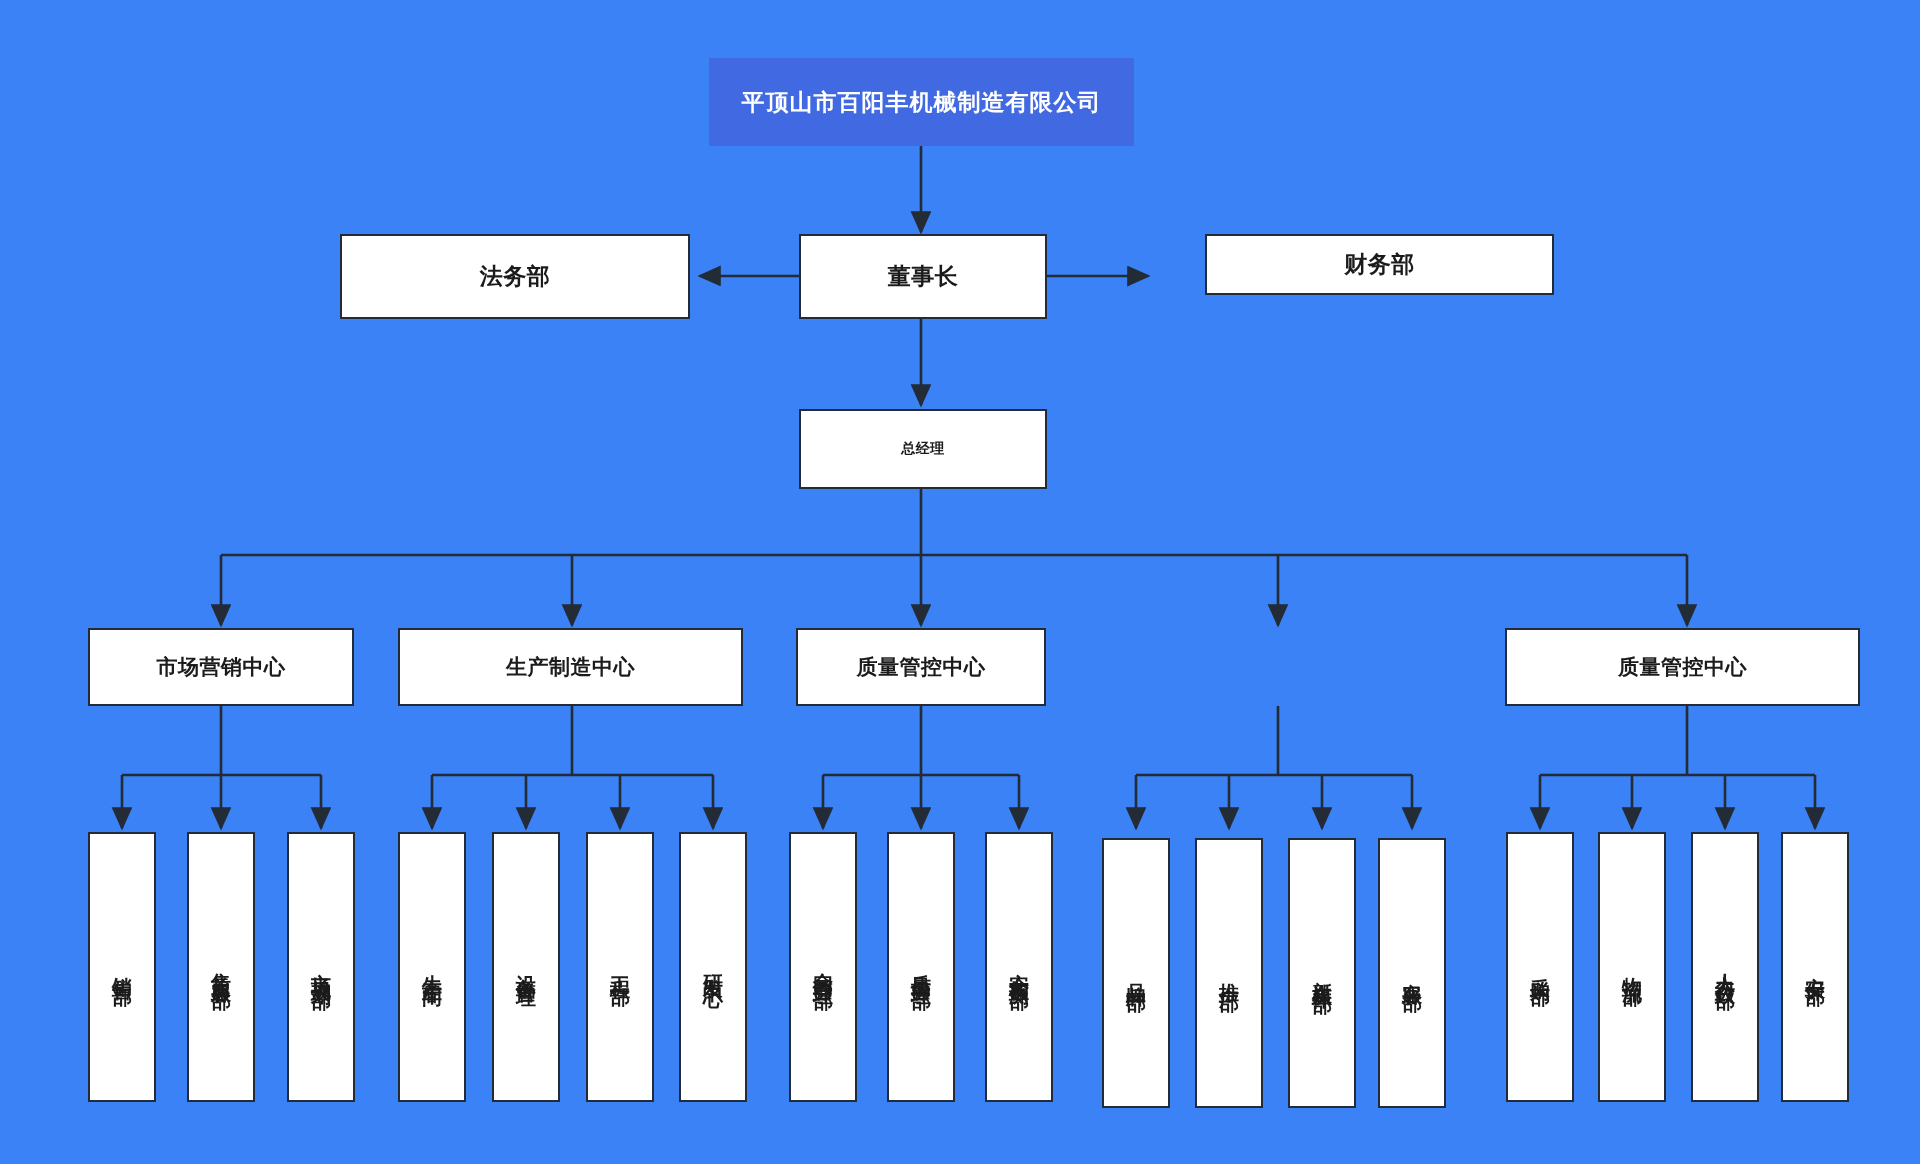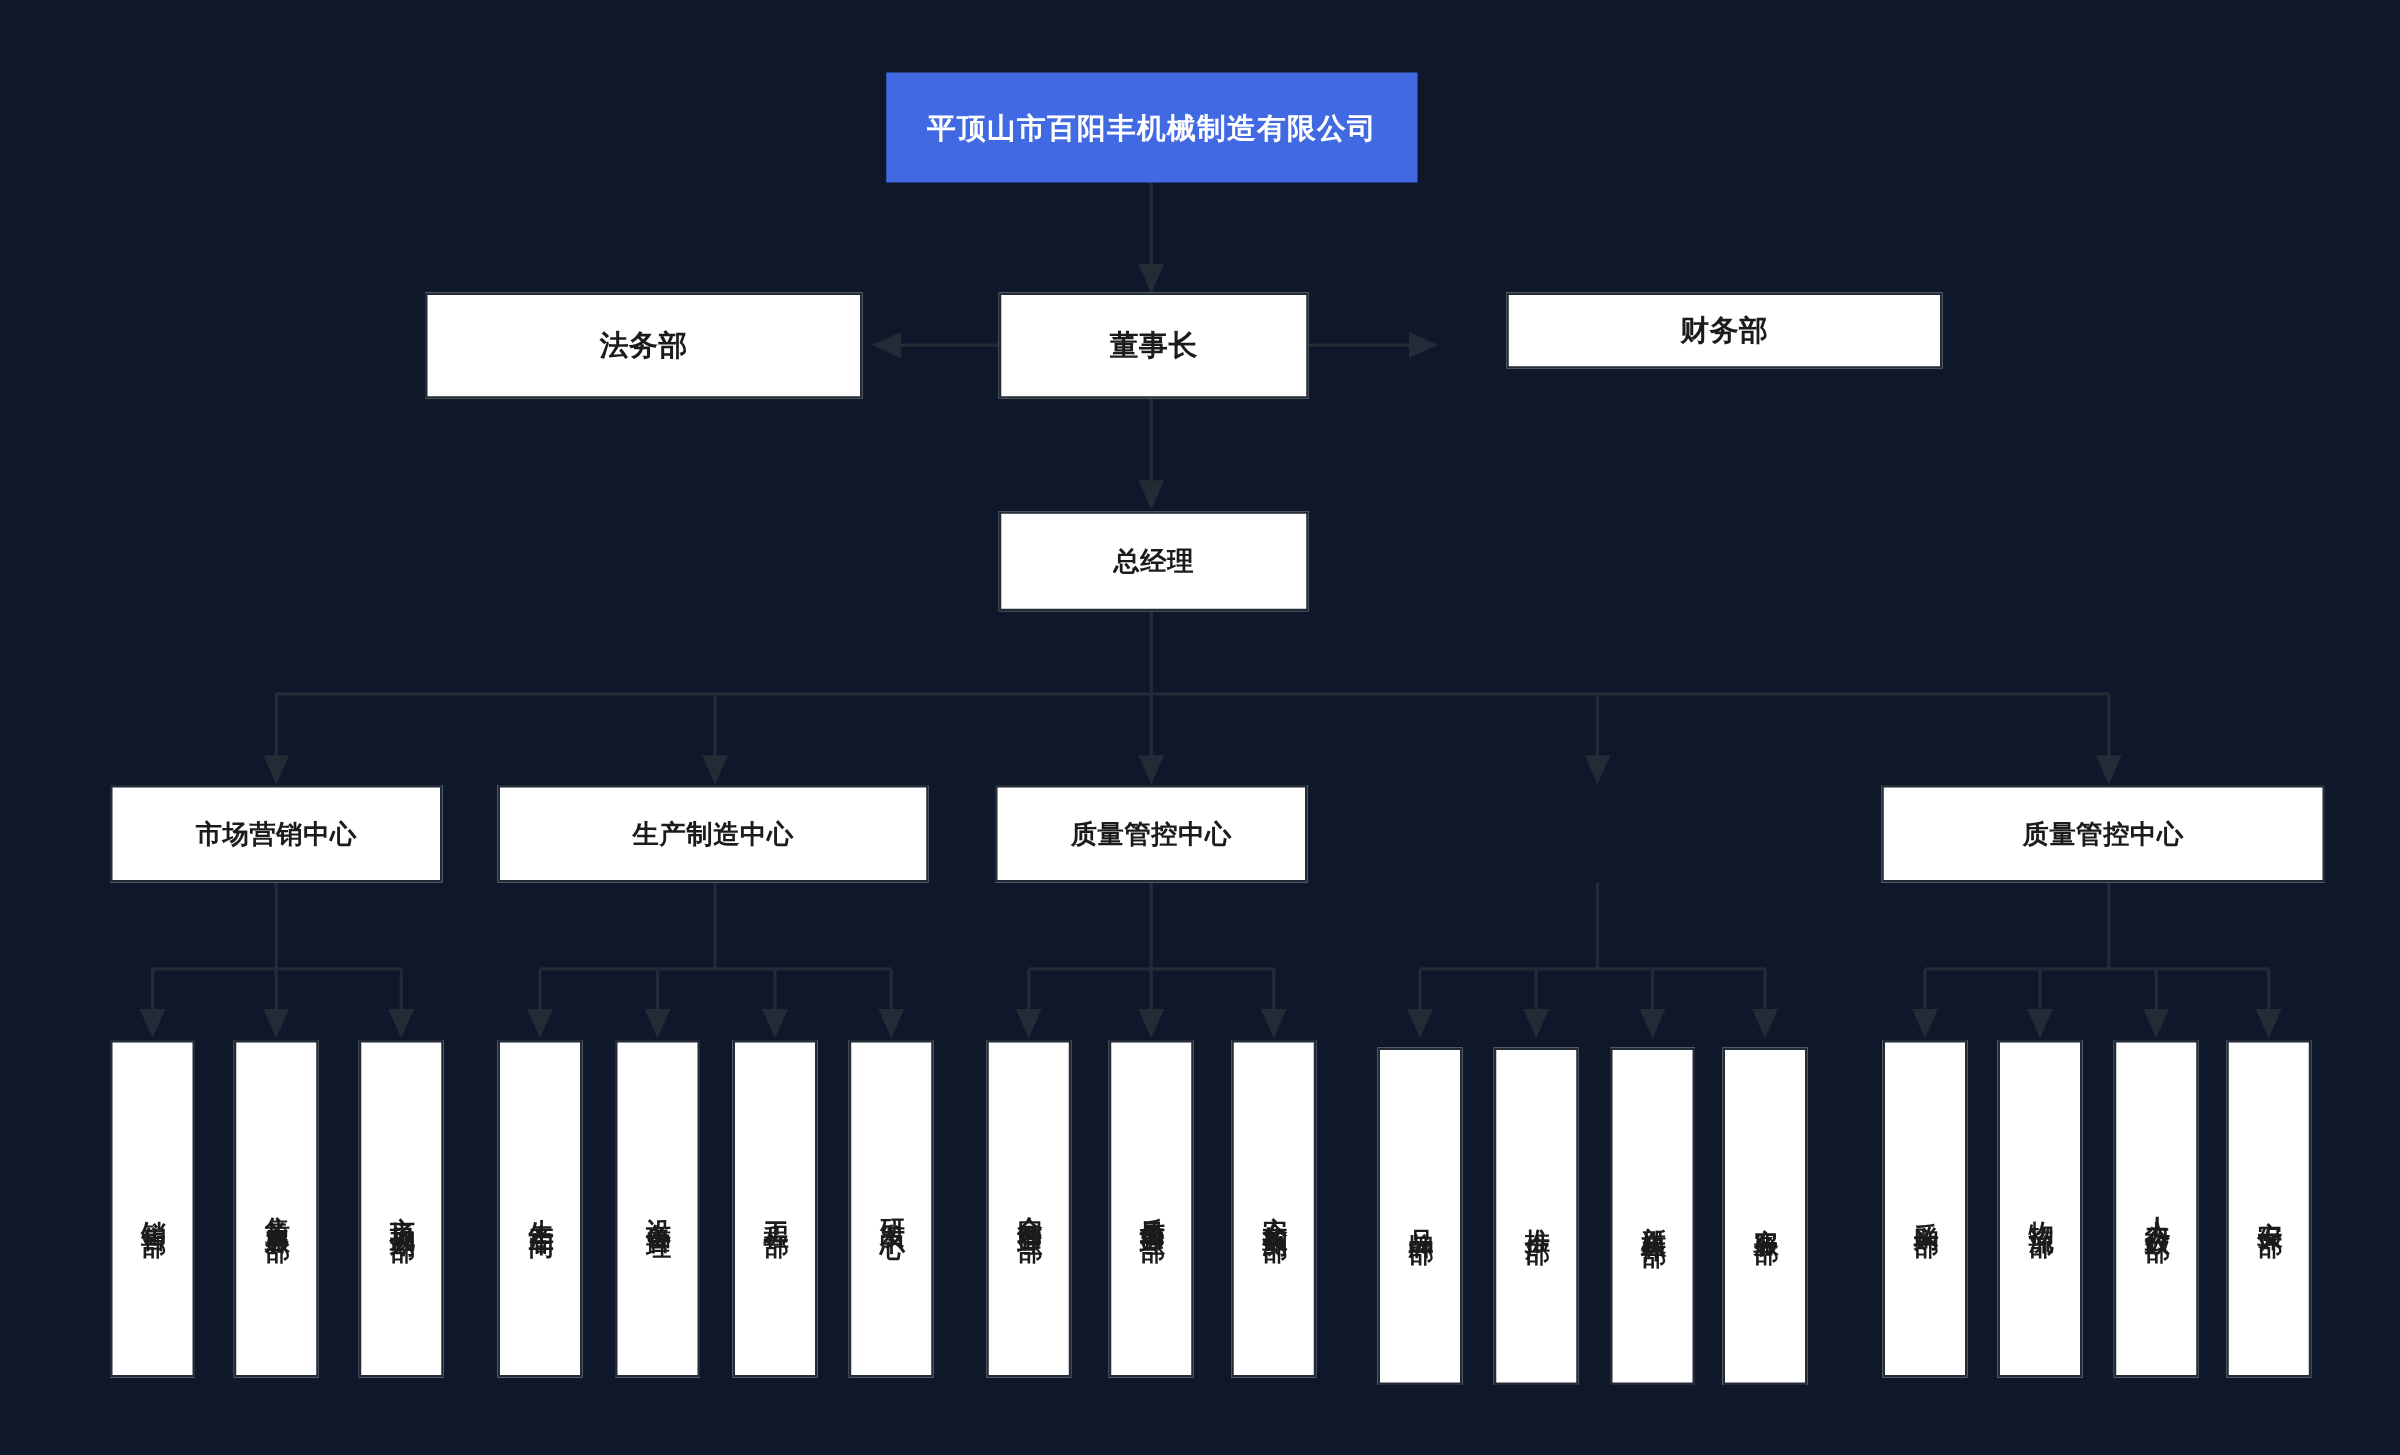--- a/index.html
+++ b/index.html
@@ -8,21 +8,21 @@
     padding: 0;
     background: #ffffff;
   }
   body {
     font-family: "Liberation Sans", "DejaVu Sans", sans-serif;
   }
   #canvas {
     position: relative;
     width: 1920px;
     height: 1164px;
-    background: #0f172a;
+    background: #3b82f6;
     overflow: hidden;
   }
   svg.edges {
     position: absolute;
     left: 0;
     top: 0;
     width: 1920px;
     height: 1164px;
     pointer-events: none;
   }
@@ -43,21 +43,21 @@
     background: #4169e1;
     border: none;
     color: #ffffff;
     font-size: 23px;
     letter-spacing: 1px;
   }
   .node.lvl2 {
     font-size: 23px;
   }
   .node.lvl3 {
-    font-size: 21px;
+    font-size: 14px;
   }
   .node.center {
     font-size: 21px;
   }
   .node.leaf {
     font-size: 20px;
     line-height: 1.16;
     writing-mode: vertical-rl;
     text-orientation: upright;
     letter-spacing: 4px;

